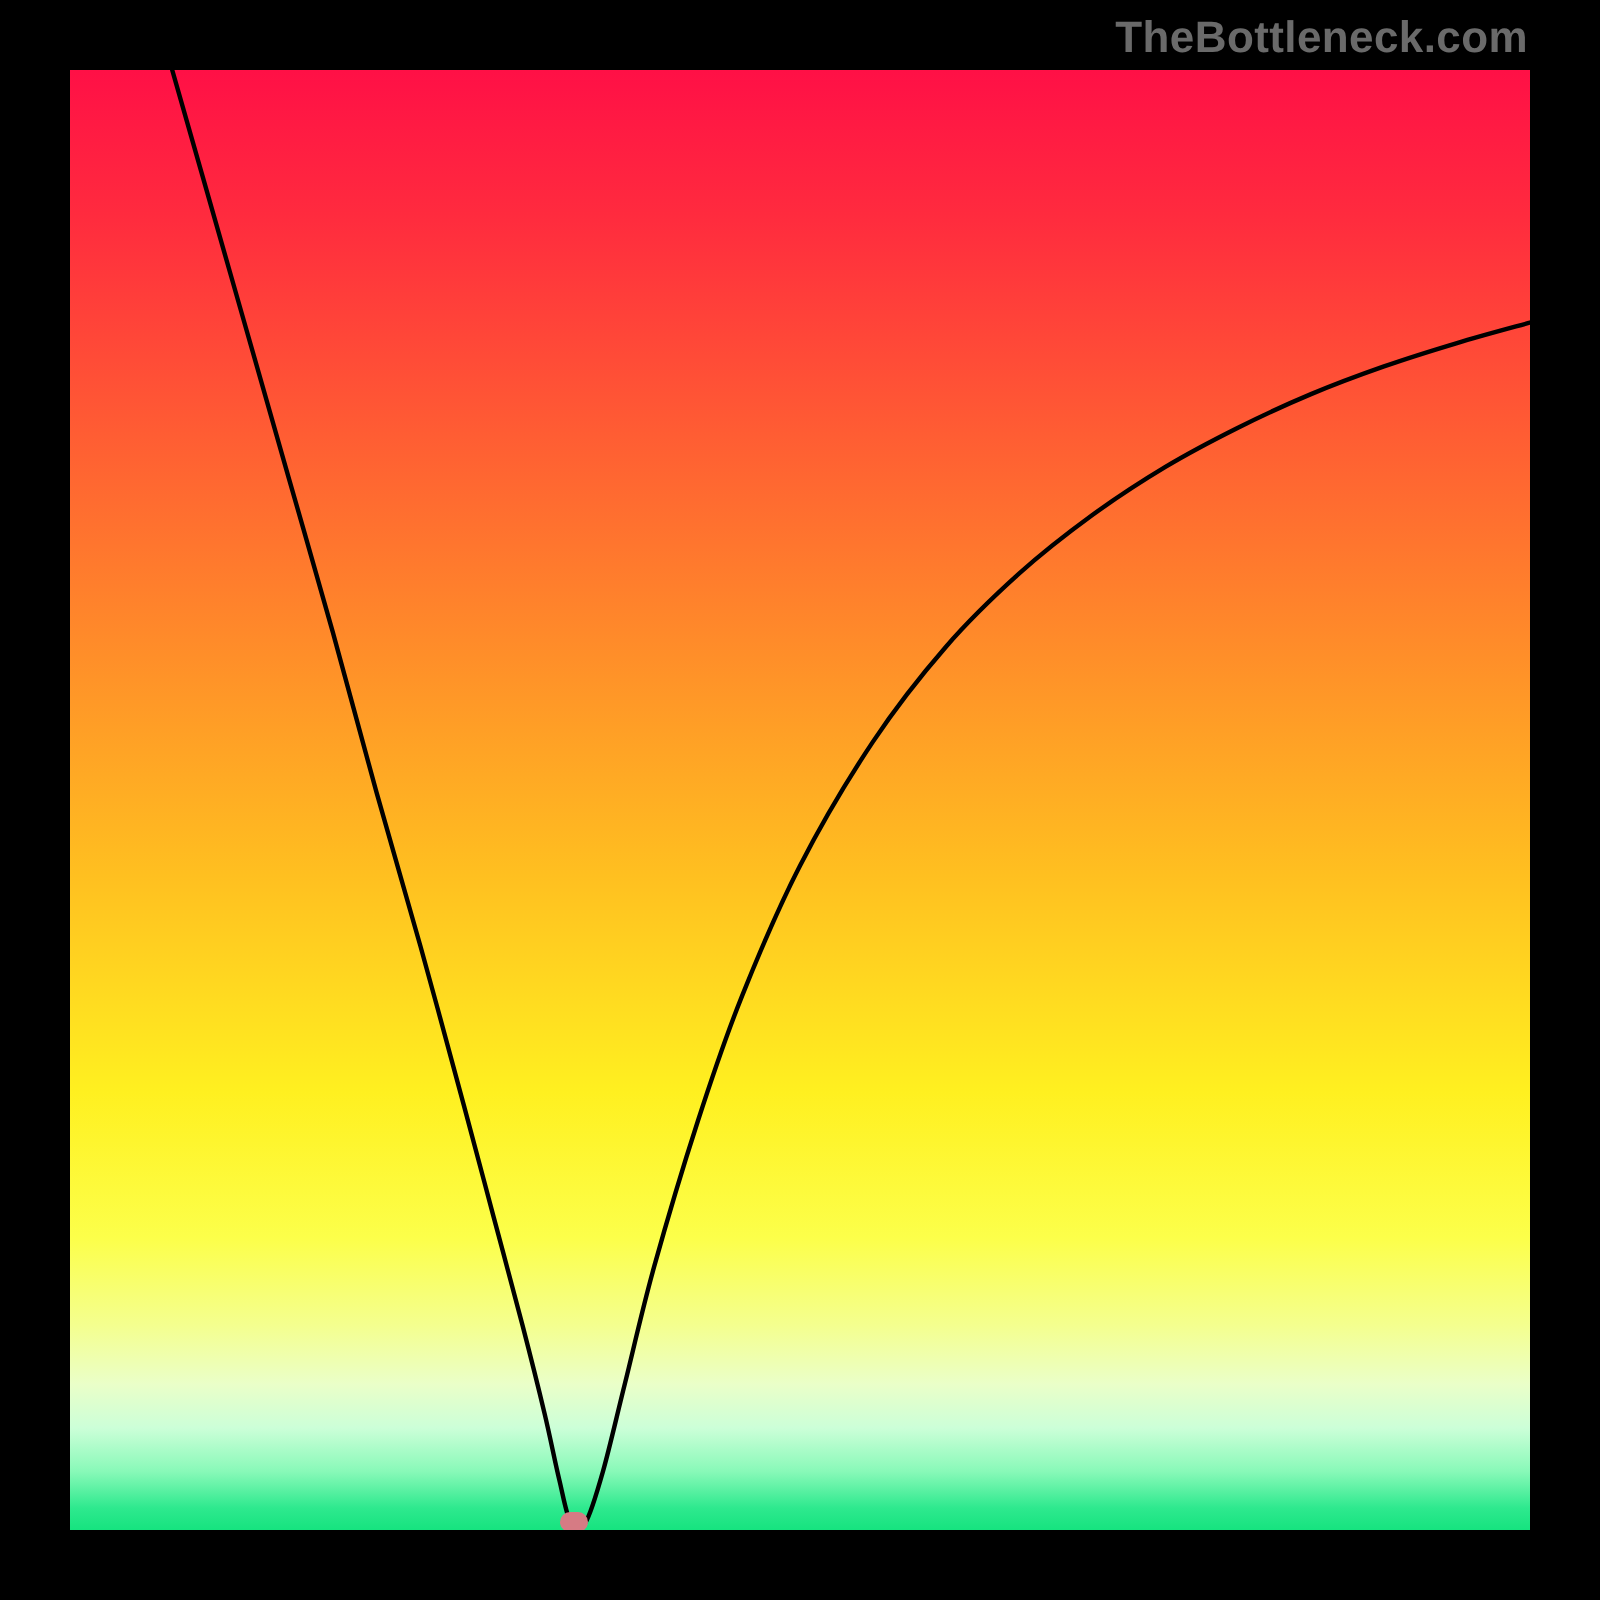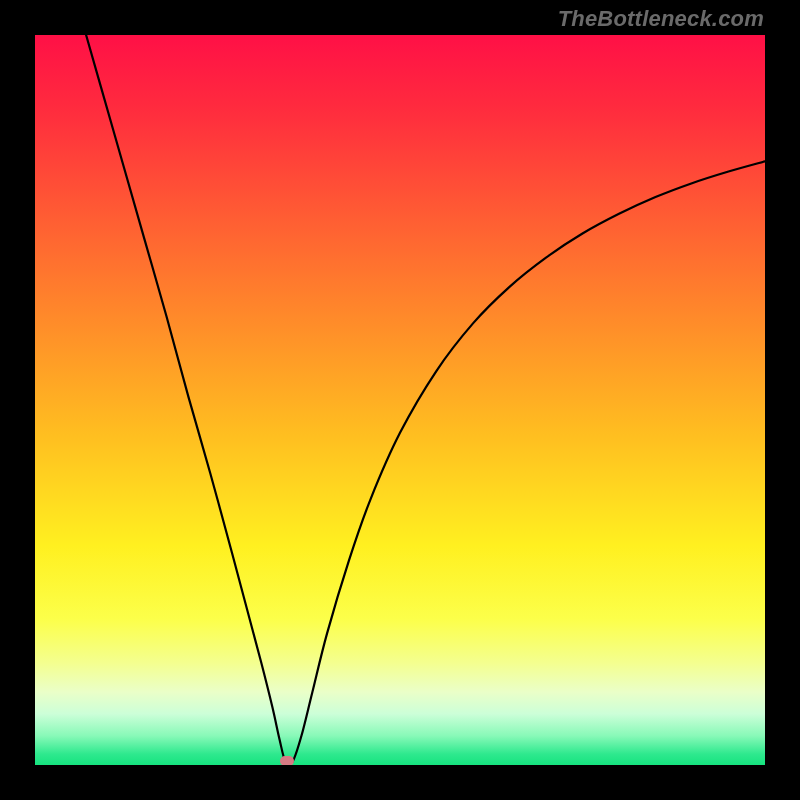--- a/index.html
+++ b/index.html
@@ -1,21 +1,21 @@
 <!DOCTYPE html>
 <html><head>
 <meta charset="utf-8">
 <style>
   * { margin: 0; padding: 0; box-sizing: border-box; }
   body { width: 800px; height: 800px; background: #000; position: relative; font-family: Arial, sans-serif; }
   .outer { position: absolute; top: 0; left: 0; width: 800px; height: 800px; background: #000; }
   .plot-area { position: absolute; top: 35px; left: 35px; width: 730px; height: 730px; overflow: hidden; }
   .gradient { position: absolute; inset: 0; }
   .curve { position: absolute; inset: 0; }
-  .watermark { position: absolute; top: 6px; right: 36px; font-size: 22px; font-weight: 600; color: #6a6a6a; letter-spacing: 0.2px; font-style: italic; }
+  .watermark { position: absolute; top: 6px; right: 36px; font-size: 22px; font-weight: 600; color: #6a6a6a; letter-spacing: 0.2px; }
   .marker { position: absolute; width: 14px; height: 10px; background: #d67b84; border-radius: 5px; }
 </style>
 </head>
 <body>
 
 <div class="outer">
   <div class="watermark">TheBottleneck.com</div>
   <div class="plot-area">
     <svg class="gradient" width="730" height="730" viewBox="0 0 730 730" preserveAspectRatio="none">
       <defs>

